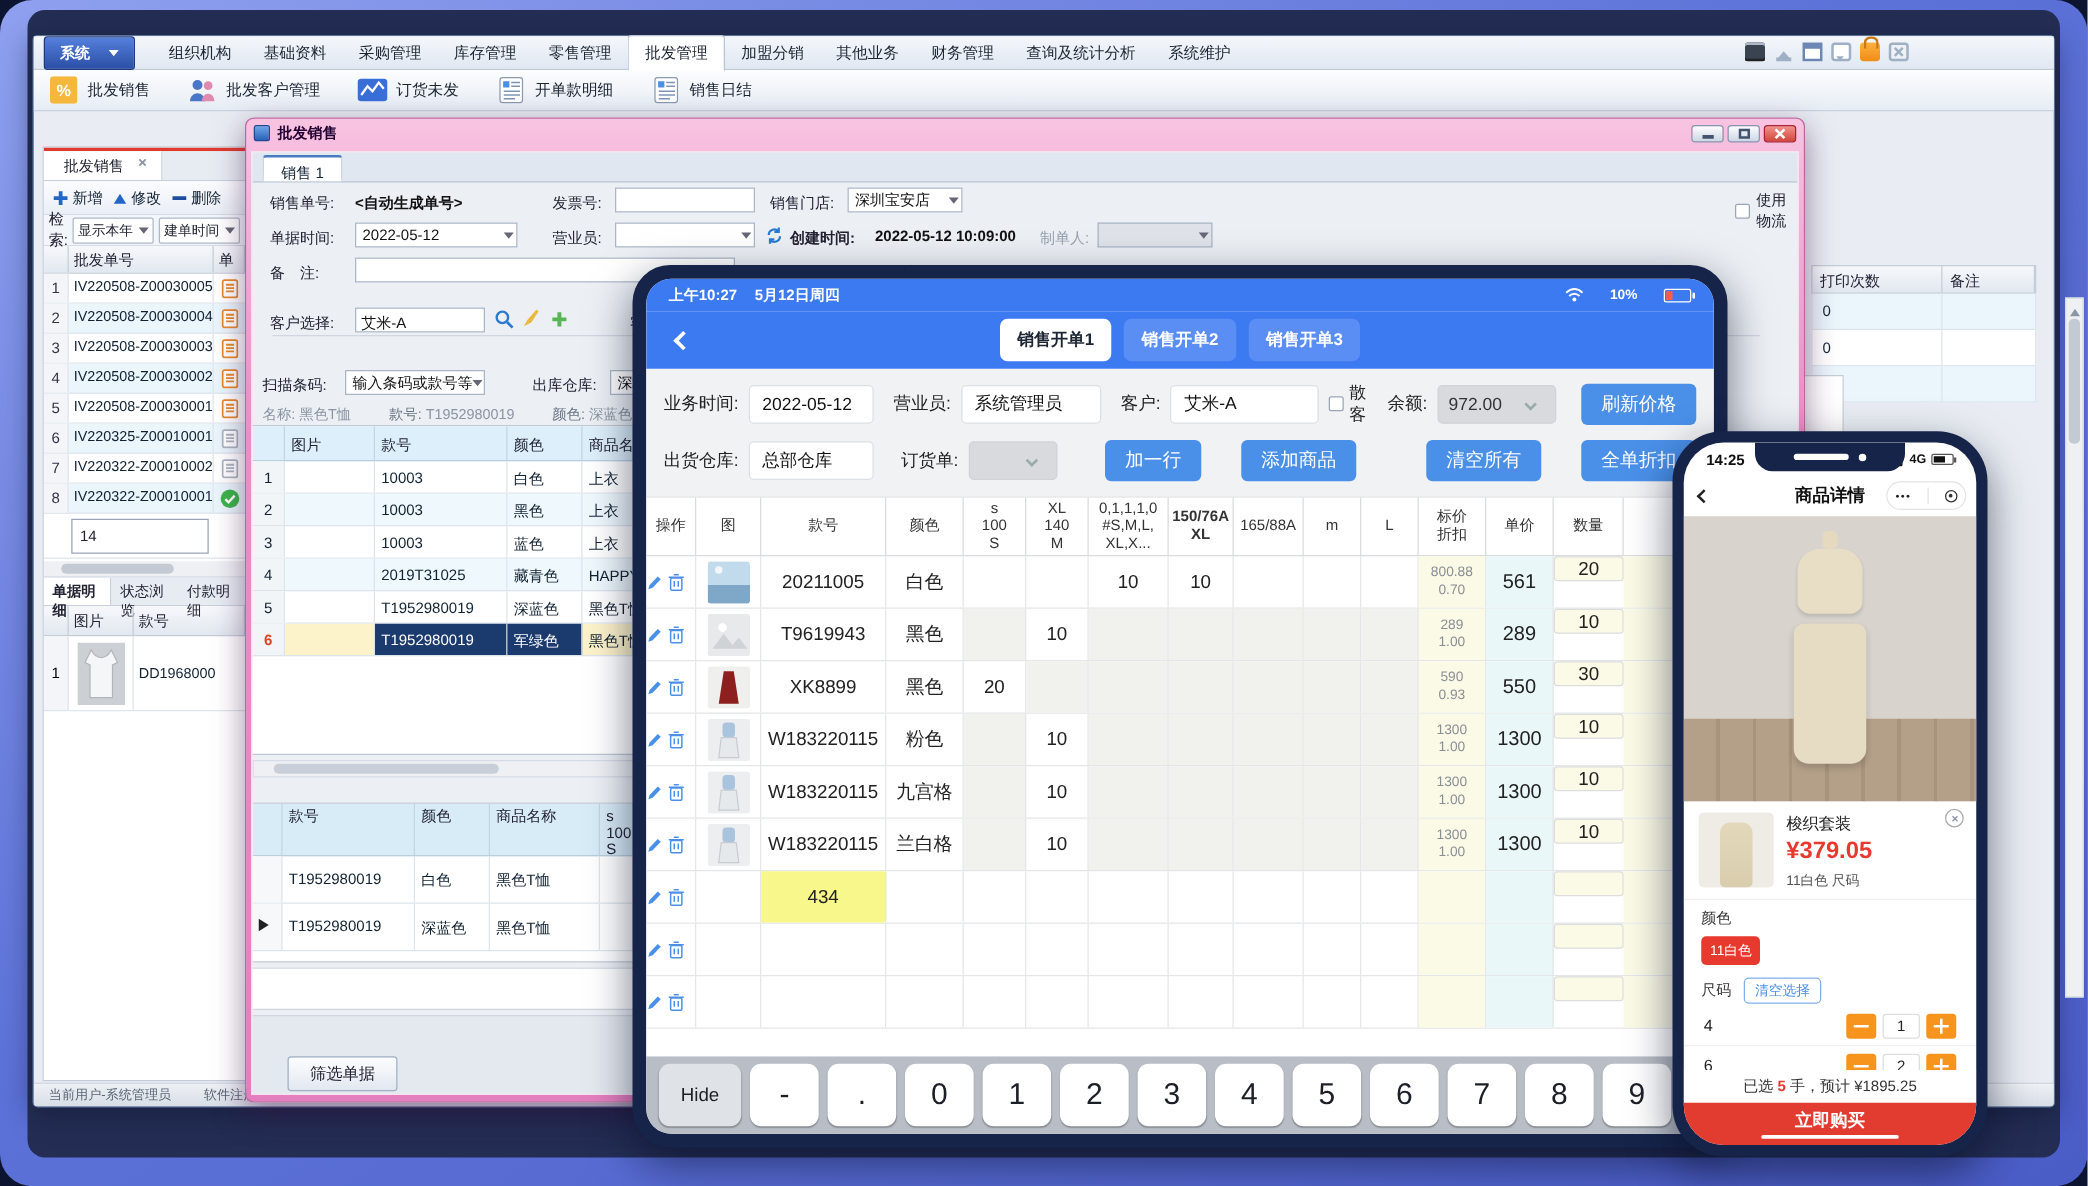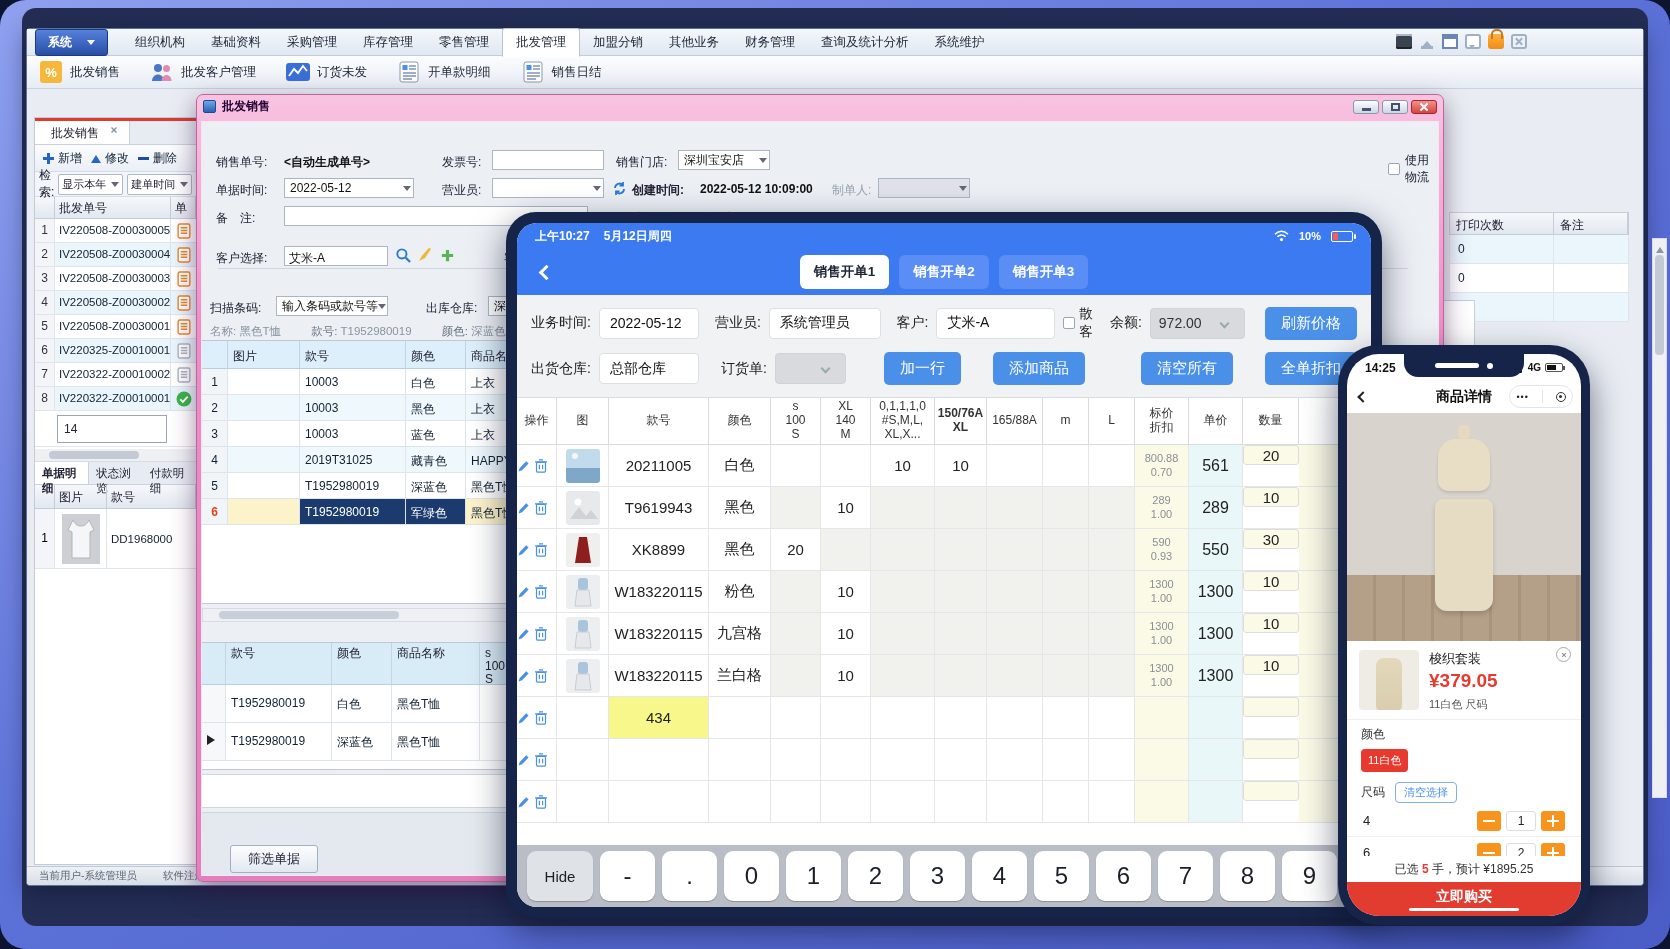--- a/index.html
+++ b/index.html
@@ -150,21 +150,21 @@
 .ml-r span{border-right:1px solid #dde5ec;padding:11px 5px;white-space:nowrap;overflow:hidden;color:#123}
 .ml-r .ml-c1{padding:11px 0;display:flex;justify-content:center;background:#f6f8fa}
 .tri-right{width:0;height:0;border:5px solid transparent;border-left:8px solid #222;margin-top:1px}
 .m-strip{position:absolute;left:0;top:652px;width:306px;height:34px;background:#fff;border:1px solid #cfd6df;border-left:none}
 .m-bottombar{position:absolute;left:0;right:0;top:690px;bottom:0;background:#e4e9ef;border-top:1px solid #cfd6df}
 .fbtn{position:absolute;left:28px;top:32px;width:88px;height:28px;background:linear-gradient(#fdfdfe,#e2e8f0);border:1px solid #9fb0c4;border-radius:3px;display:flex;align-items:center;justify-content:center;font-size:13px;color:#223}
 
 .tablet{position:absolute;left:506px;top:212px;width:876px;height:706px;background:#16244a;border-radius:30px;z-index:3;box-shadow:0 12px 34px rgba(8,12,36,.55)}
 .t-screen{position:absolute;inset:11px;background:#fff;border-radius:20px;overflow:hidden;display:flex;flex-direction:column}
 .t-status{height:26px;background:#3c7af1;color:#fff;font-size:12px;font-weight:bold;display:flex;align-items:center;padding:0 18px;gap:14px}
-.t-right{margin-left:auto;display:flex;align-items:center;gap:10px;font-size:11px}
+.t-right{margin-left:auto;display:flex;align-items:center;gap:21px;font-size:11px}
 .batt{width:22px;height:11px;border:1px solid #fff;border-radius:2px;position:relative}
 .batt i{position:absolute;left:1px;top:1px;bottom:1px;width:5px;background:#ff5a4e}
 .batt::after{content:"";position:absolute;right:-4px;top:2px;width:2px;height:5px;background:#fff;border-radius:1px}
 .t-nav{height:46px;background:#3c7af1;display:flex;align-items:center;position:relative}
 .t-nav .chev{position:absolute;left:24px}
 .t-tabs{margin:0 auto;display:flex;gap:10px}
 .t-tab{background:#5a8ef5;color:#fff;font-size:13.5px;font-weight:bold;padding:8px 14px;border-radius:6px}
 .t-tab.active{background:#fff;color:#1c2533}
 .t-form{background:#f1f2f4;padding:10px 14px 12px;display:flex;flex-direction:column;gap:11px;font-size:14px;color:#222}
 .t-frow{display:flex;align-items:center;gap:8px}
@@ -506,20 +506,23 @@
         </span>
       <span class="wbtn">
           <i class="g-max"></i>
         </span>
       <span class="wbtn close">
           <i class="xicon white"></i>
         </span>
     </span>
   </div>
   <div class="m-body">
+    <div class="m-tabstrip">
+        <span class="m-tab">销售 1</span>
+      </div>
 
     <div class="m-form">
       <span class="flbl" style="left:6px;top:8px">销售单号:</span>
       <span class="fval bold" style="left:74px;top:8px">&lt;自动生成单号&gt;</span>
       <span class="flbl" style="left:232px;top:8px">发票号:</span>
       <span class="finput" style="left:282px;top:4px;width:112px"></span>
       <span class="flbl" style="left:406px;top:8px">销售门店:</span>
       <span class="fsel" style="left:468px;top:4px;width:92px">
           <span>深圳宝安店</span>
           <i class="darr"></i>

